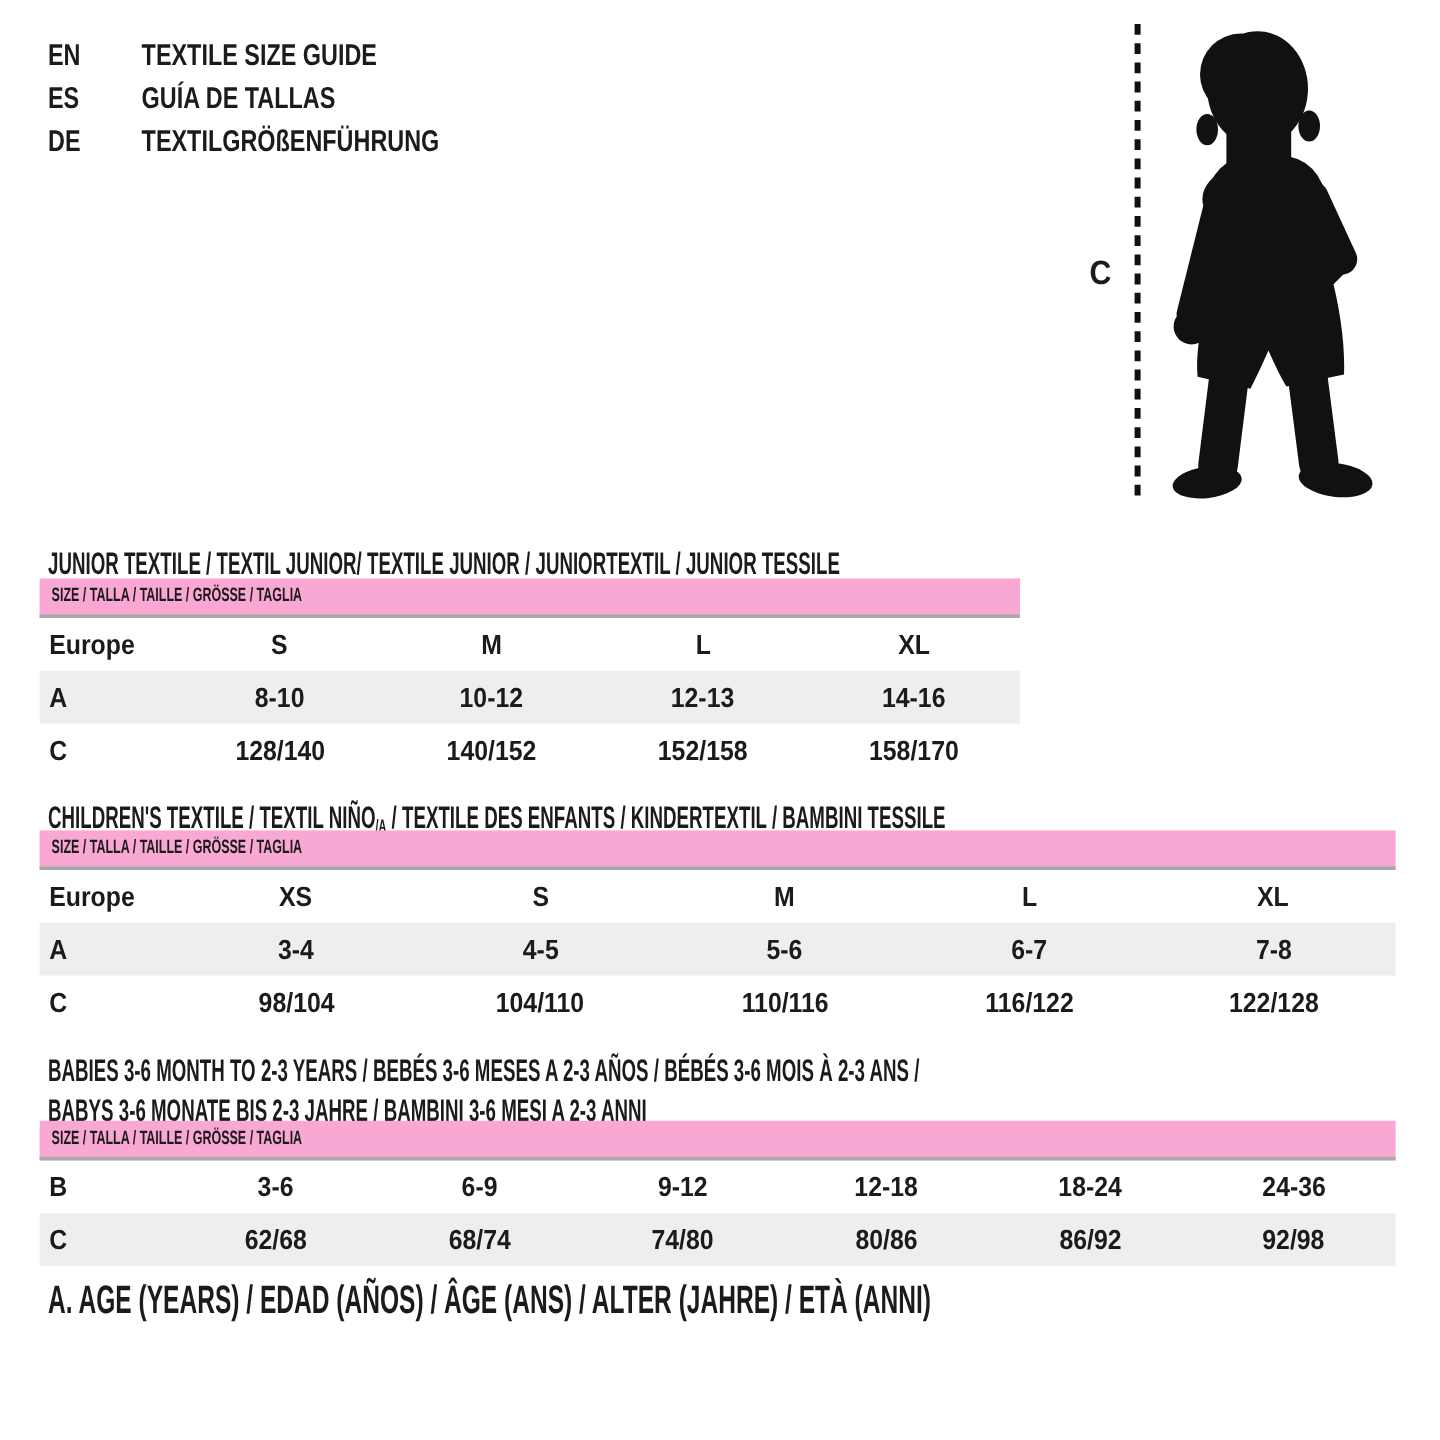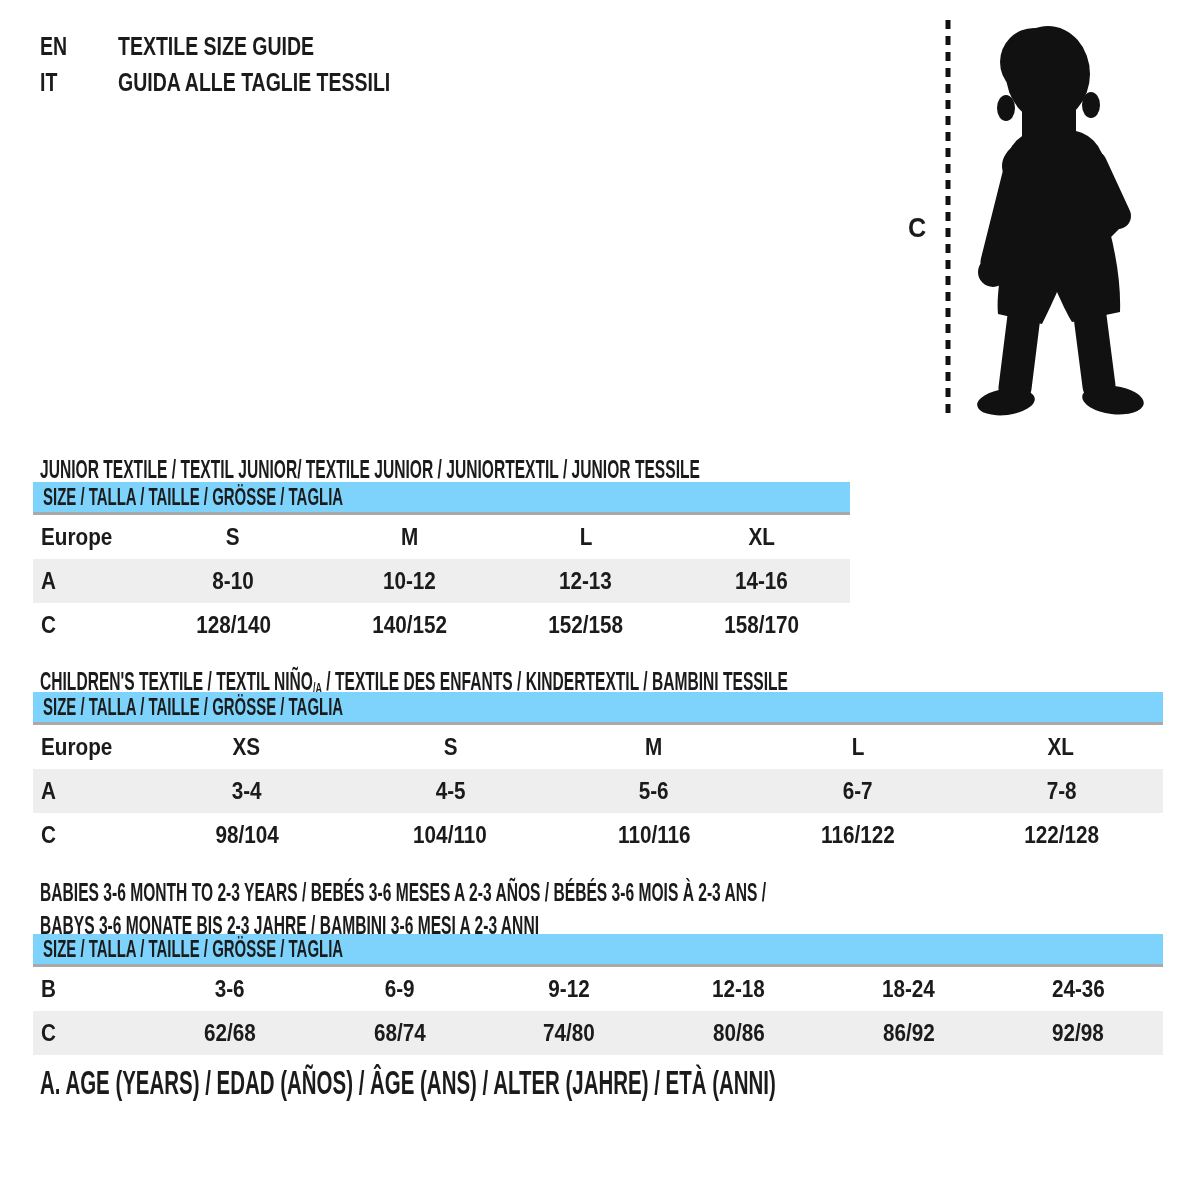--- a/index.html
+++ b/index.html
@@ -34,22 +34,22 @@
   .title-babies1  { top:857px; }
   .title-babies2  { top:890px;text-decoration:underline; }
   .sub-a { font-size:15px; vertical-align:-3px; letter-spacing:0; }
 
   
   .size-table { position:absolute; left:33px; }
   .t-junior { top:482px; width:817px; }
   .t-children { top:692px; width:1130px; }
   .t-babies { top:934px; width:1130px; }
   .bar {
-    height:30px; background:#7dd3fc; border-bottom:3px solid #a9a9a9;
-    display:flex; align-items:center; padding-left:10px; font-size:23px;
+    height:30px; background:#f9a8d4; border-bottom:3px solid #a9a9a9;
+    display:flex; align-items:center; padding-left:10px; font-size:16px;
   }
   .trow { height:44px; display:flex; align-items:center; font-size:23px; }
   .alt { background:#eeeeee; }
   .c0 { width:112px; padding-left:8px; box-sizing:border-box; }
   .cc { flex:1; text-align:center; }
 
   
   .notes { position:absolute; left:40px; top:1066px; font-size:33px; }
   .note-row { height:34px; display:flex; align-items:center; }
 
@@ -60,22 +60,26 @@
 <body>
 
 <div class="page">
 
   <header class="langs">
     <div class="lang-row">
       <span class="lang-code"><span class="cx cx-lang">EN</span></span>
       <span class="cx cx-lang">TEXTILE SIZE GUIDE</span>
     </div>
     <div class="lang-row">
-      <span class="lang-code"><span class="cx cx-lang">IT</span></span>
-      <span class="cx cx-lang">GUIDA ALLE TAGLIE TESSILI</span>
+      <span class="lang-code"><span class="cx cx-lang">ES</span></span>
+      <span class="cx cx-lang">GUÍA DE TALLAS</span>
+    </div>
+    <div class="lang-row">
+      <span class="lang-code"><span class="cx cx-lang">DE</span></span>
+      <span class="cx cx-lang">TEXTILGRÖßENFÜHRUNG</span>
     </div>
   </header>
 
   <div class="c-label"><span class="cx cx-cell">C</span></div>
   <svg class="figure-svg" width="210" height="412" viewBox="0 0 210 412">
     <line x1="12" y1="8" x2="12" y2="404" class="stroke-ink" stroke-width="5" stroke-dasharray="9 7"></line>
     <g transform="translate(34,10)">
       <ellipse class="ink" cx="78" cy="52" rx="42" ry="48"></ellipse>
       <ellipse class="ink" cx="64" cy="40" rx="34" ry="34"></ellipse>
       <ellipse class="ink" cx="36" cy="86" rx="9" ry="13"></ellipse>

